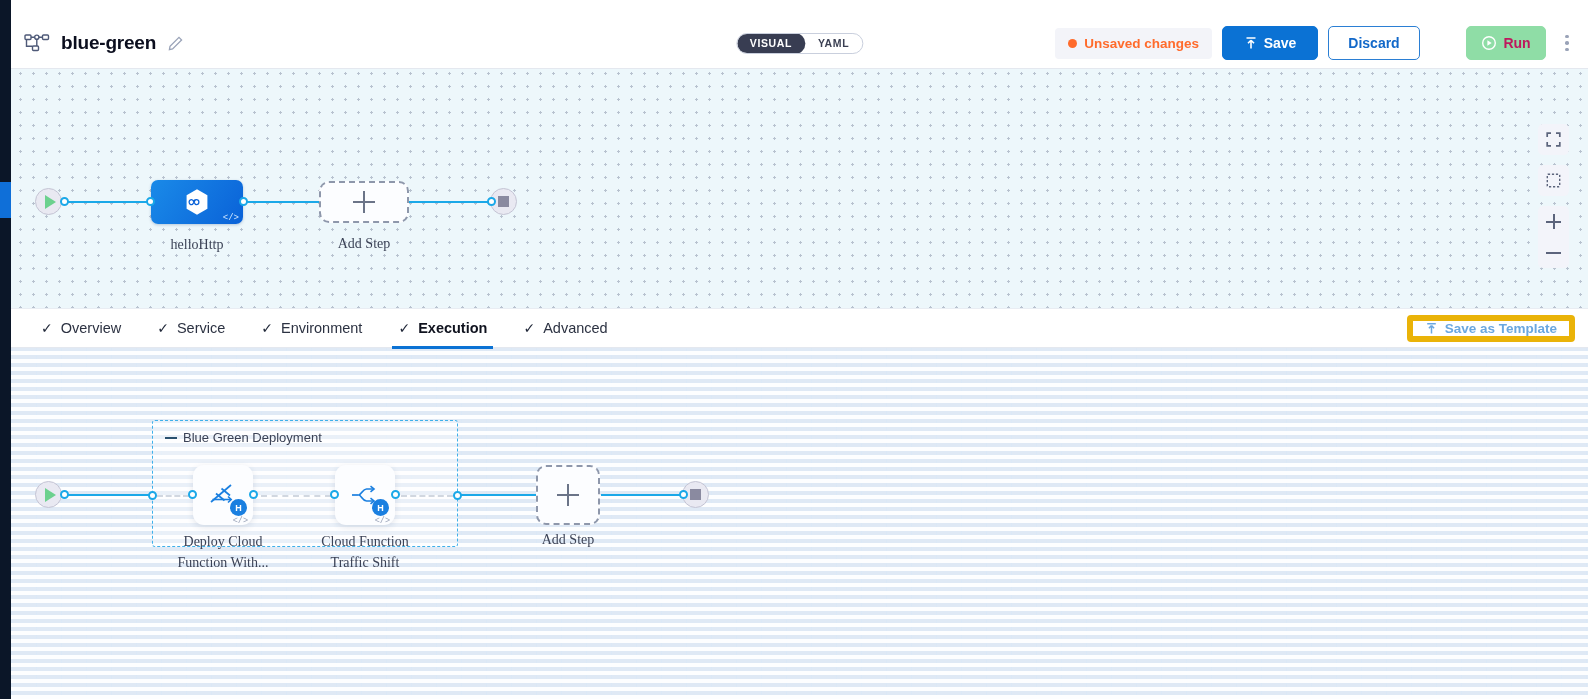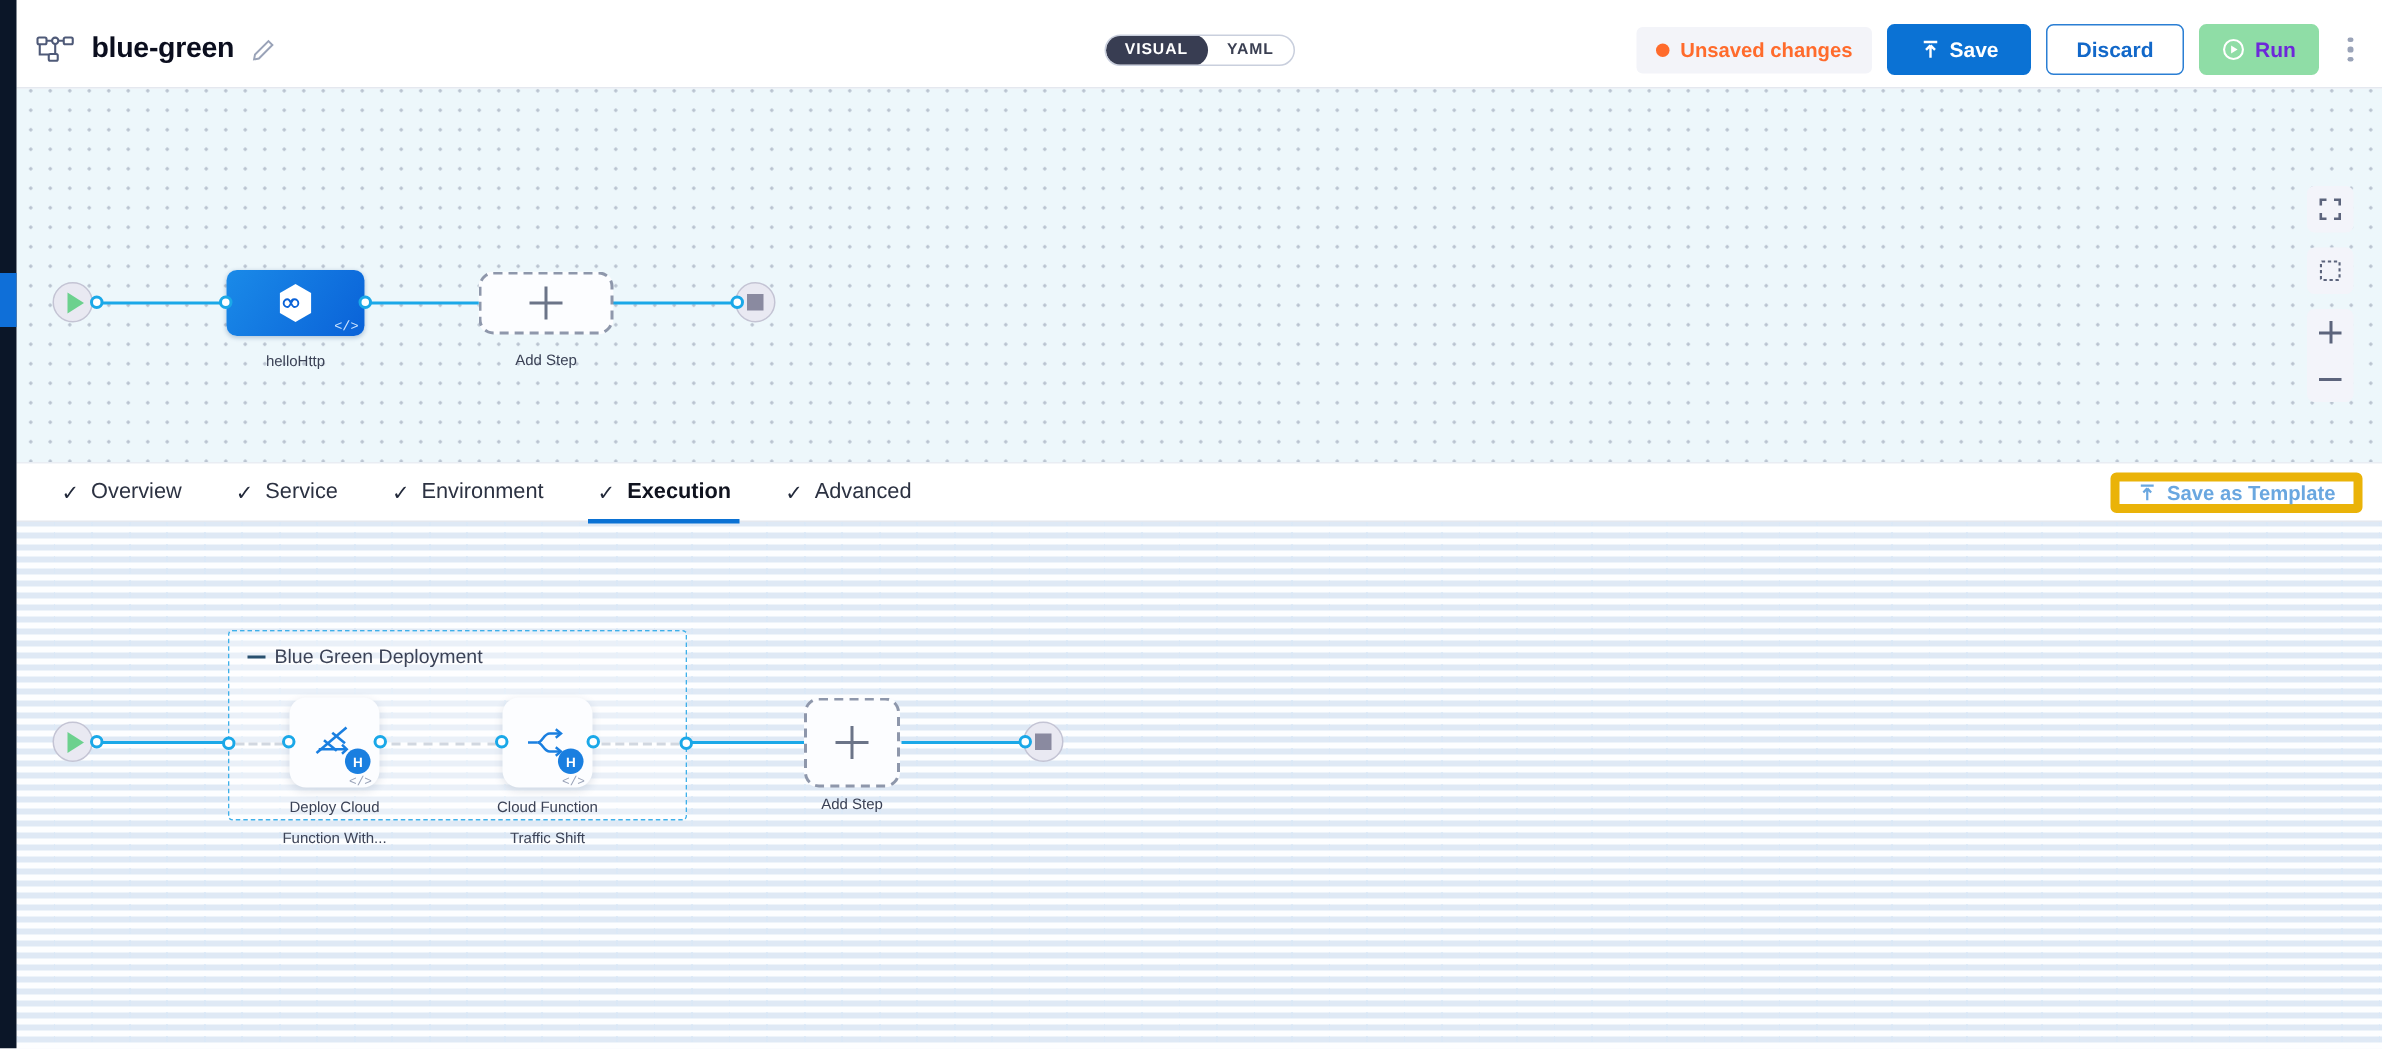--- a/index.html
+++ b/index.html
@@ -16,21 +16,21 @@
     position: absolute; left: 0; top: 0; width: 11px; height: 699px;
     background: #0b1628; z-index: 30;
   }
   .left-rail-active {
     position: absolute; left: 0; top: 182px; width: 11px; height: 36px;
     background: #0f6fd8;
   }
 
   
   .header {
-    position: absolute; left: 11px; top: 8px; right: 0; height: 51px;
+    position: absolute; left: 11px; top: 18px; right: 0; height: 51px;
     background: #ffffff; border-bottom: 1px solid #e4e8ef;
     display: flex; align-items: center; z-index: 20;
   }
   .hdr-left { display: flex; align-items: center; gap: 11px; padding-left: 13px; }
   .pipeline-glyph { width: 26px; height: 20px; color: #4f5a78; display:block; }
   .pipeline-title {
     font-size: 19px; font-weight: bold; color: #0b0e1e; letter-spacing: -0.2px;
   }
   .edit-pencil { width: 17px; height: 17px; color: #9aa3b8; display:block; cursor: pointer; }
 
@@ -59,21 +59,21 @@
     font-size: 13.5px; font-weight: bold; color: #ff6b2c;
   }
   .dot-orange { width: 9px; height: 9px; border-radius: 50%; background: #ff6b2c; flex:none;}
   .btn {
     display: flex; align-items: center; justify-content: center; gap: 6px;
     height: 31px; border-radius: 5px; font-size: 14px; font-weight: bold;
     cursor: pointer; padding: 16px 14px; white-space: nowrap;
   }
   .btn-save { background: #0b72d4; color: #fff; border: 1px solid #0b72d4; min-width: 96px;}
   .btn-discard { background: #fff; color: #1268c9; border: 1px solid #2b7fd4; min-width: 92px;}
-  .btn-run { background: #8fdda6; color: #6d28d9; border: 1px solid #8fdda6; min-width: 80px;}
+  .btn-run { background: #8fdda6; color: #be185d; border: 1px solid #8fdda6; min-width: 80px; margin-left: 36px;}
   .kebab {
     width: 22px; height: 31px; display: flex; flex-direction: column;
     align-items: center; justify-content: center; gap: 3px; cursor: pointer;
   }
   .kebab i { width: 3.5px; height: 3.5px; border-radius: 50%; background: #9aa3b8; display:block;}
 
   
   .canvas-top {
     position: absolute; left: 11px; top: 51px; right: 0; height: 257px;
     background-color: #edf7fb;
@@ -129,22 +129,22 @@
     background: linear-gradient(125deg, #1a8ae8 0%, #0a62d8 100%);
     display: flex; align-items: center; justify-content: center;
     position: relative; box-shadow: 0 1px 3px rgba(10,60,120,0.25);
   }
   .hexmark { width: 26px; height: 28px; }
   .code-badge {
     position: absolute; right: 4px; bottom: 1px; font-size: 9px; color: #cfe6ff;
     font-family: "Liberation Mono", monospace;
   }
   .node-label {
-    position: absolute; text-align: center; font-size: 10px; color: #3b4256;
-    width: 160px; left: 50%; transform: translateX(-50%); line-height: 1.5;
+    position: absolute; text-align: center; font-size: 14px; color: #3b4256;
+    width: 160px; left: 50%; transform: translateX(-50%); line-height: 1.5; font-family: Liberation Serif, serif;
   }
   .add-node {
     border: 2px dashed #8e97ab; border-radius: 10px; background: #fcfdff;
     display: flex; align-items: center; justify-content: center;
   }
   .plus {
     position: relative; width: 22px; height: 22px;
   }
   .plus::before, .plus::after {
     content:""; position:absolute; background:#6b7488;

